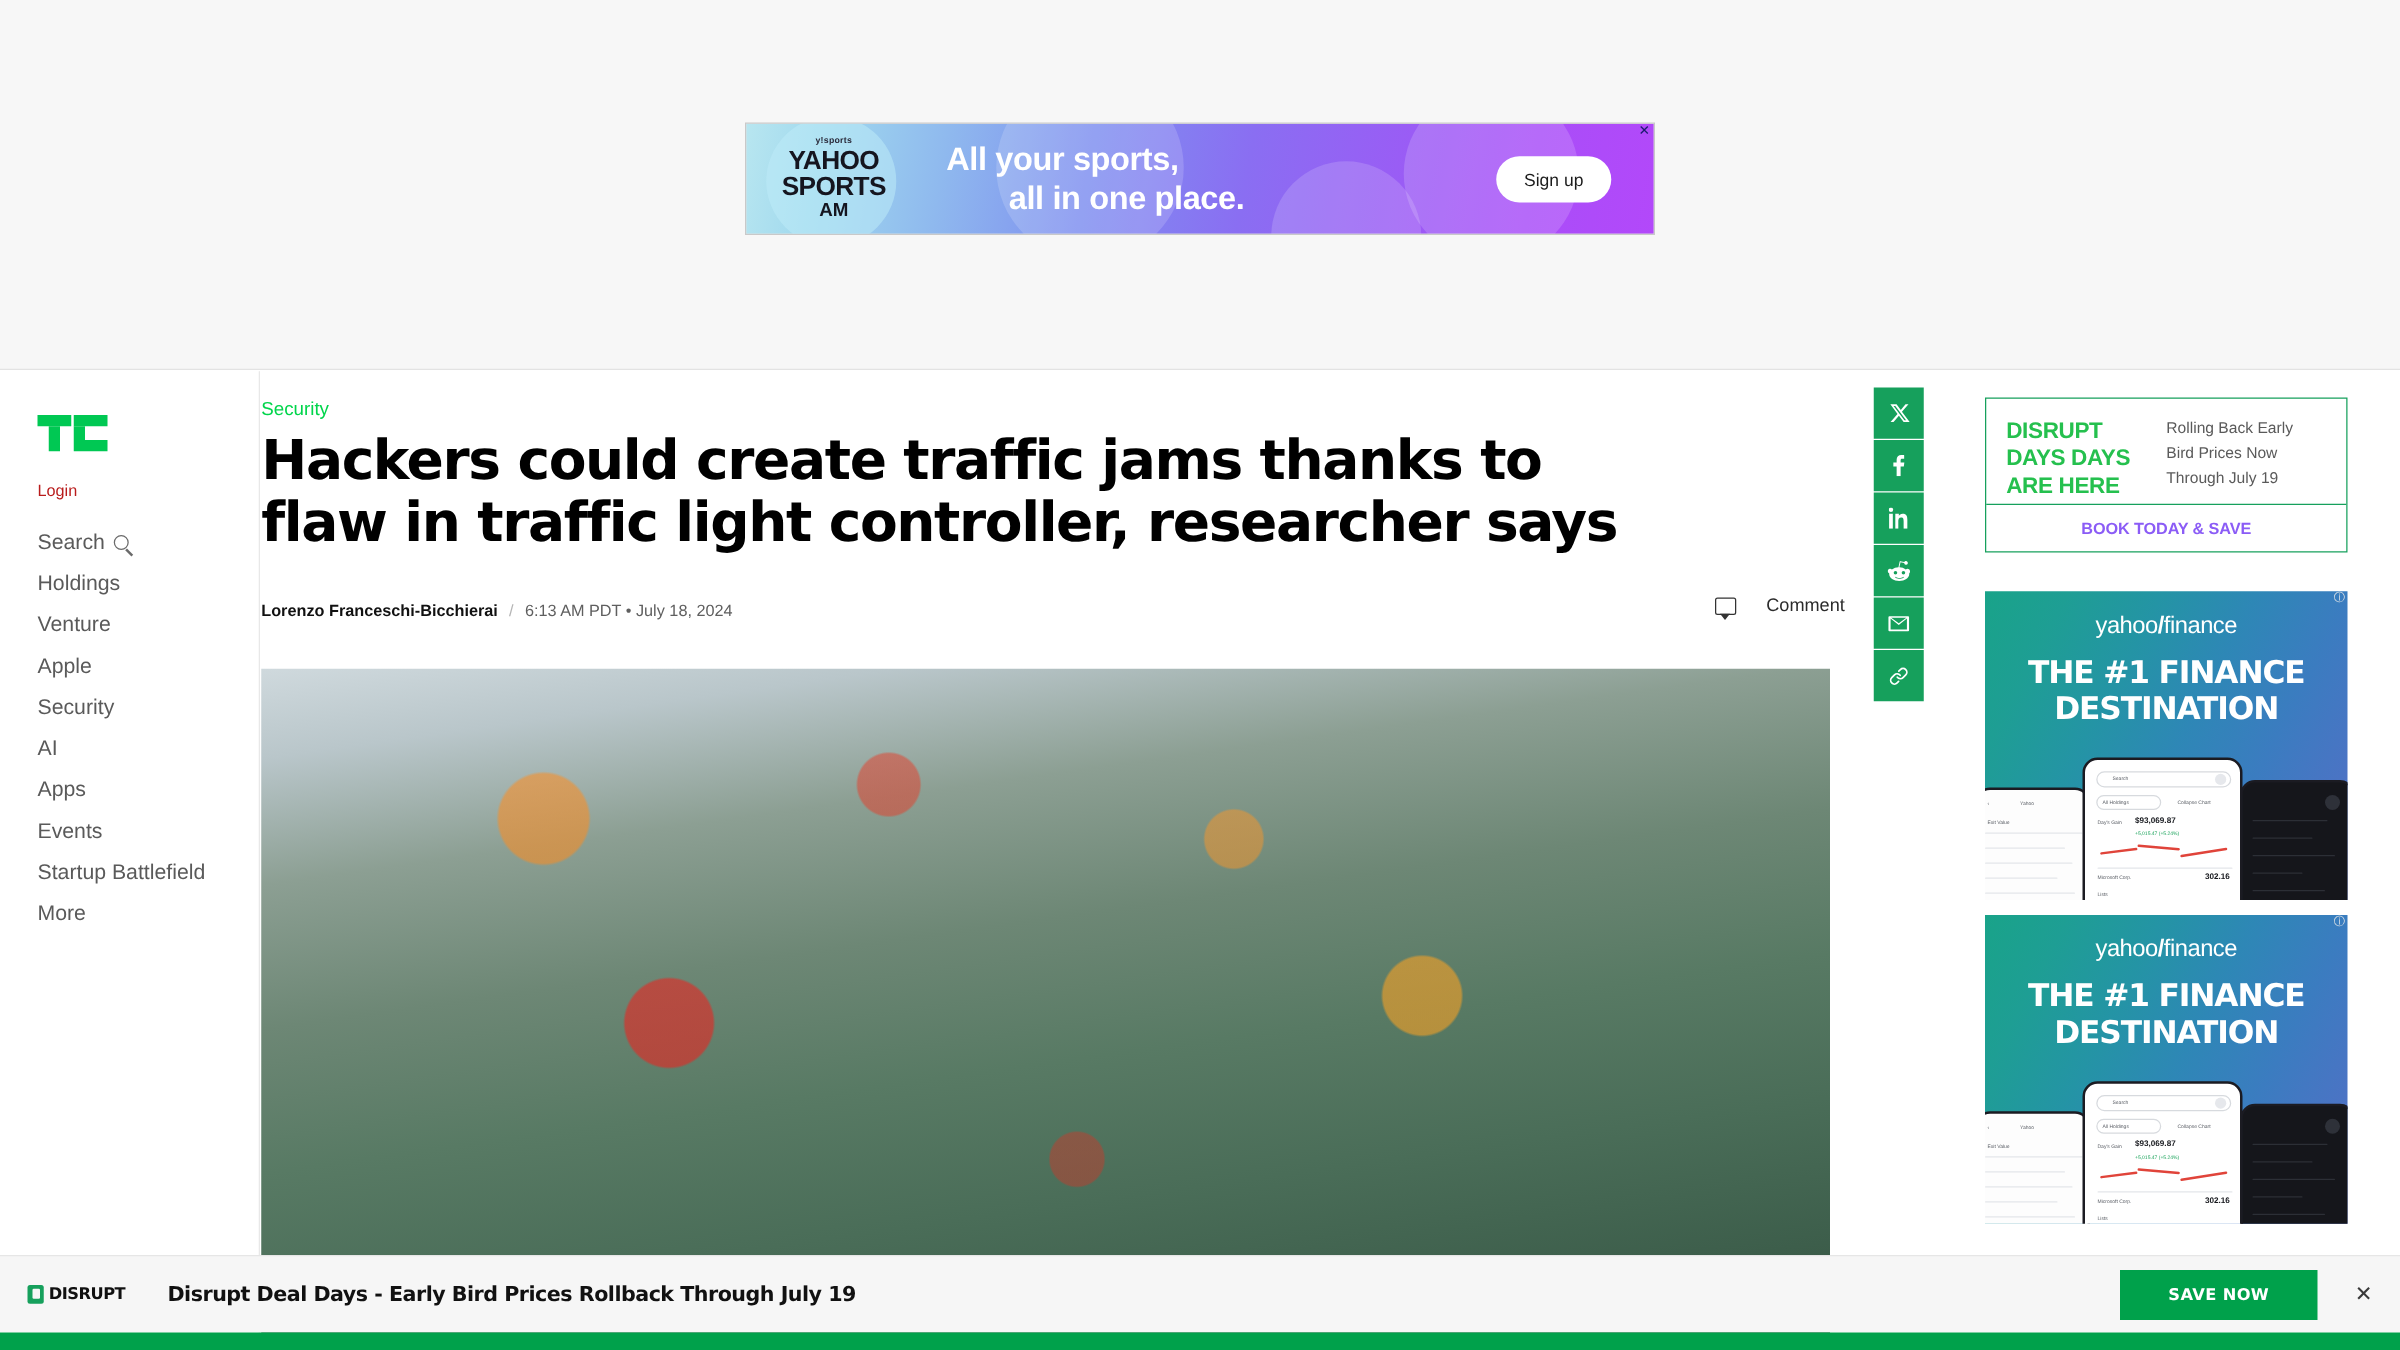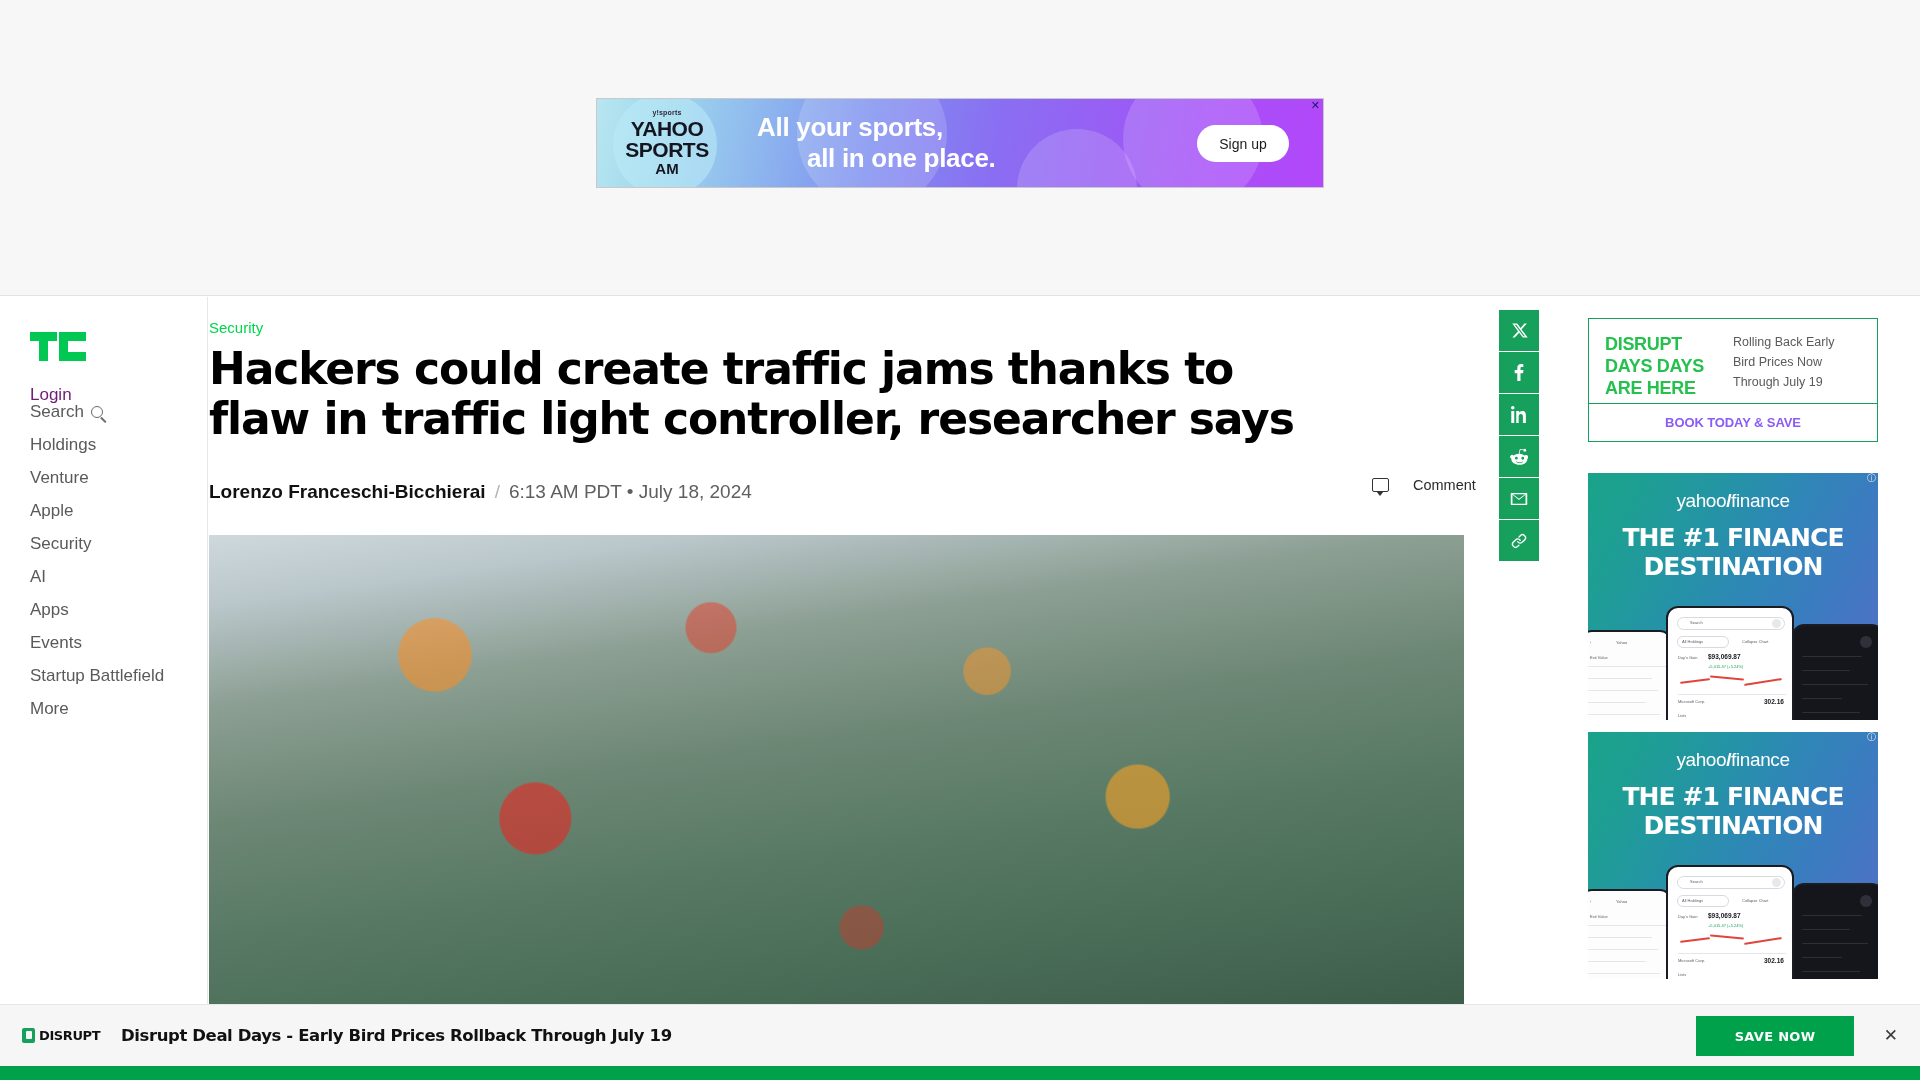--- a/index.html
+++ b/index.html
@@ -87,22 +87,22 @@
   }
   .tc-logo { width: 56px; height: 29px; position: relative; margin-bottom: 25px; }
   .tc-logo i { position: absolute; background: #00c853; display: block; }
   .tc-b1 { left: 0;  top: 0;  width: 27px; height: 9px; }
   .tc-b2 { left: 9px;top: 9px;width: 9px;  height: 20px; }
   .tc-b3 { left: 29px;top: 0; width: 27px; height: 9px; }
   .tc-b4 { left: 29px;top: 20px;width: 27px;height: 9px; }
   .tc-b5 { left: 29px;top: 9px; width: 9px; height: 11px; }
 
   .nav-login {
-    font-size: 17px; color: #701a75;
-    line-height: 1;
+    font-size: 13px; color: #b91c1c;
+    margin-bottom: 26px; line-height: 1;
     cursor: pointer;
   }
   .nav-list { list-style: none; }
   .nav-list li {
     font-size: 17px; color: #5a5a5a;
     margin-bottom: 16px; line-height: 1;
     cursor: pointer; display: flex; align-items: center;
   }
   .search-glyph {
     display: inline-block; width: 12px; height: 12px;
@@ -127,21 +127,21 @@
     position: absolute; left: 0px; top: 47px;
     width: 1115px;
     font-family: "DejaVu Sans", sans-serif;
     font-size: 44px; font-weight: 700;
     line-height: 50px; letter-spacing: -1.1px;
     color: #000000;
   }
   .byline {
     position: absolute; left: 0px; top: 185px;
     display: flex; align-items: flex-start; gap: 9px;
-    font-size: 19px; line-height: 1;
+    font-size: 13px; line-height: 1;
   }
   .byline .author { font-weight: 700; color: #111; cursor: pointer; }
   .byline .slash  { color: #b4b4b4; }
   .byline .stamp  { color: #5f5f5f; }
   .comment-link {
     position: absolute; left: 1163px; top: 180px;
     display: flex; align-items: center; gap: 24px;
     font-size: 14.5px; color: #2b2b2b; cursor: pointer;
   }
   .comment-ico {
@@ -291,21 +291,21 @@
     content: ""; position: absolute;
     left: 3.5px; top: 3px; width: 6px; height: 8px;
     background: #f6f6f6; border-radius: 1px;
   }
   .bb-wordmark {
     font-family: "DejaVu Sans", sans-serif;
     font-size: 13px; font-weight: 700; color: #111;
     letter-spacing: -.4px;
   }
   .bb-msg {
-    margin-left: 13px;
+    margin-left: 26px;
     font-family: "DejaVu Sans", sans-serif;
     font-size: 16.5px; font-weight: 700;
     color: #111; letter-spacing: -.4px;
   }
   .bb-save {
     position: absolute; right: 66px; top: 11px;
     width: 158px; height: 40px; background: #00a14b;
     color: #fff; font-size: 13px; font-weight: 700;
     letter-spacing: .3px; border: none; cursor: pointer;
     display: flex; align-items: center; justify-content: center;

